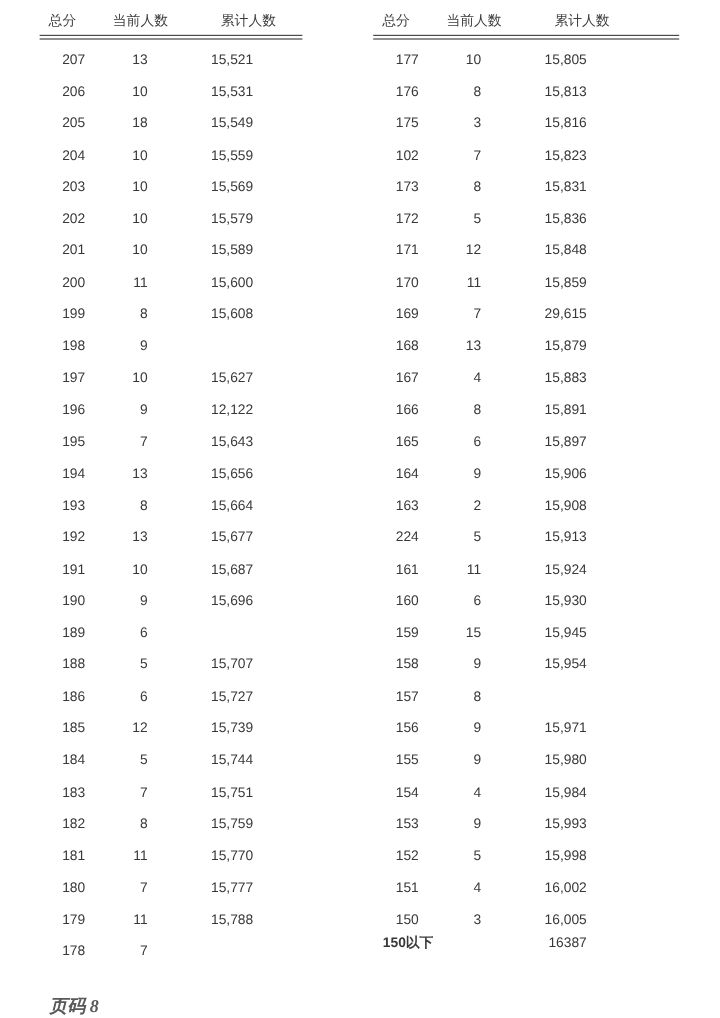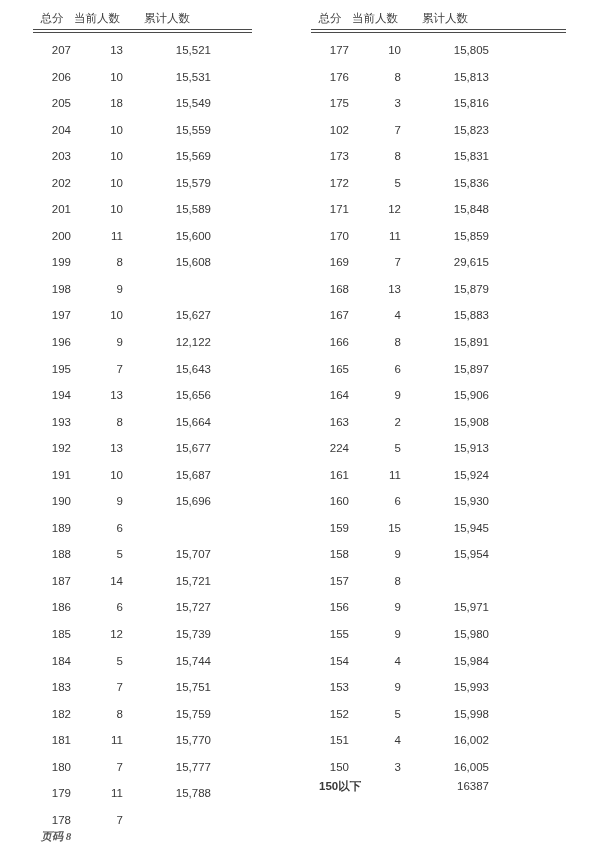--- a/index.html
+++ b/index.html
@@ -24,20 +24,21 @@
   #table-right { left: 311px; width: 255px; }
 
   .thead {
     display: grid;
     grid-template-columns: 38px 52px 88px;
     padding-top: 11px;
     line-height: 14px;
     font-size: 11.5px;
     font-family: "Liberation Serif", "DejaVu Serif", serif;
     color: #3d3d3d;
+    gap: 20px;
   }
   .hcell { text-align: center; white-space: nowrap; }
 
   .rule {
     margin-top: 4px;
     height: 2px;
     border-top: 1.5px solid #4a4a4a;
     border-bottom: 1.5px solid #4a4a4a;
   }
 
@@ -68,21 +69,21 @@
     word-break: normal;
   }
 
   #footer {
     position: absolute;
     left: 41px;
     top: 829px;
     font-family: "Liberation Serif", "DejaVu Serif", serif;
     font-style: italic;
     font-weight: 700;
-    font-size: 11px;
+    font-size: 15px;
     color: #595959;
   }
 </style>
 </head>
 <body>
 
 <div id="page">
 
   <div class="score-table" id="table-left">
     <div class="thead">
@@ -184,25 +185,20 @@
         <div class="row">
           <div class="cell c1">189</div>
           <div class="cell c2">6</div>
         </div>
         <div class="row">
           <div class="cell c1">188</div>
           <div class="cell c2">5</div>
           <div class="cell c3">15,707</div>
         </div>
         <div class="row">
-          <div class="cell c1">187</div>
-          <div class="cell c2">14</div>
-          <div class="cell c3">15,721</div>
-        </div>
-        <div class="row">
           <div class="cell c1">186</div>
           <div class="cell c2">6</div>
           <div class="cell c3">15,727</div>
         </div>
         <div class="row">
           <div class="cell c1">185</div>
           <div class="cell c2">12</div>
           <div class="cell c3">15,739</div>
         </div>
         <div class="row">

